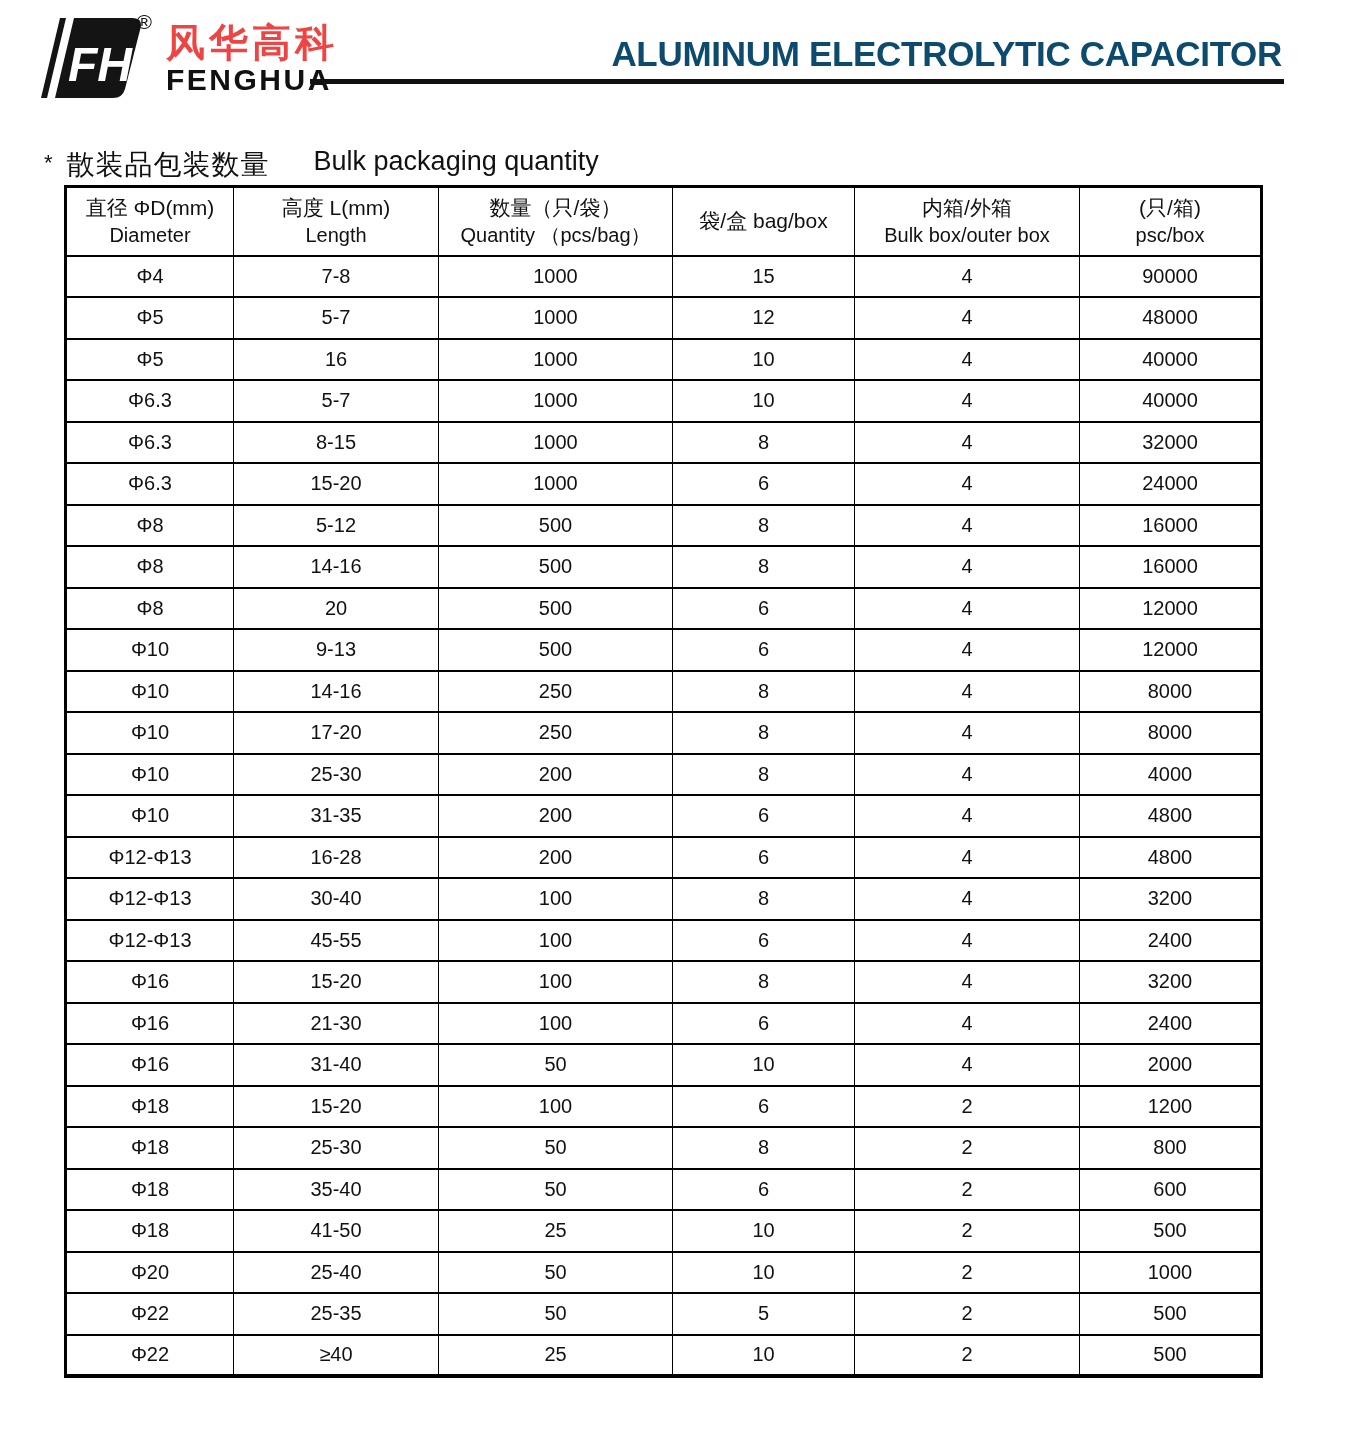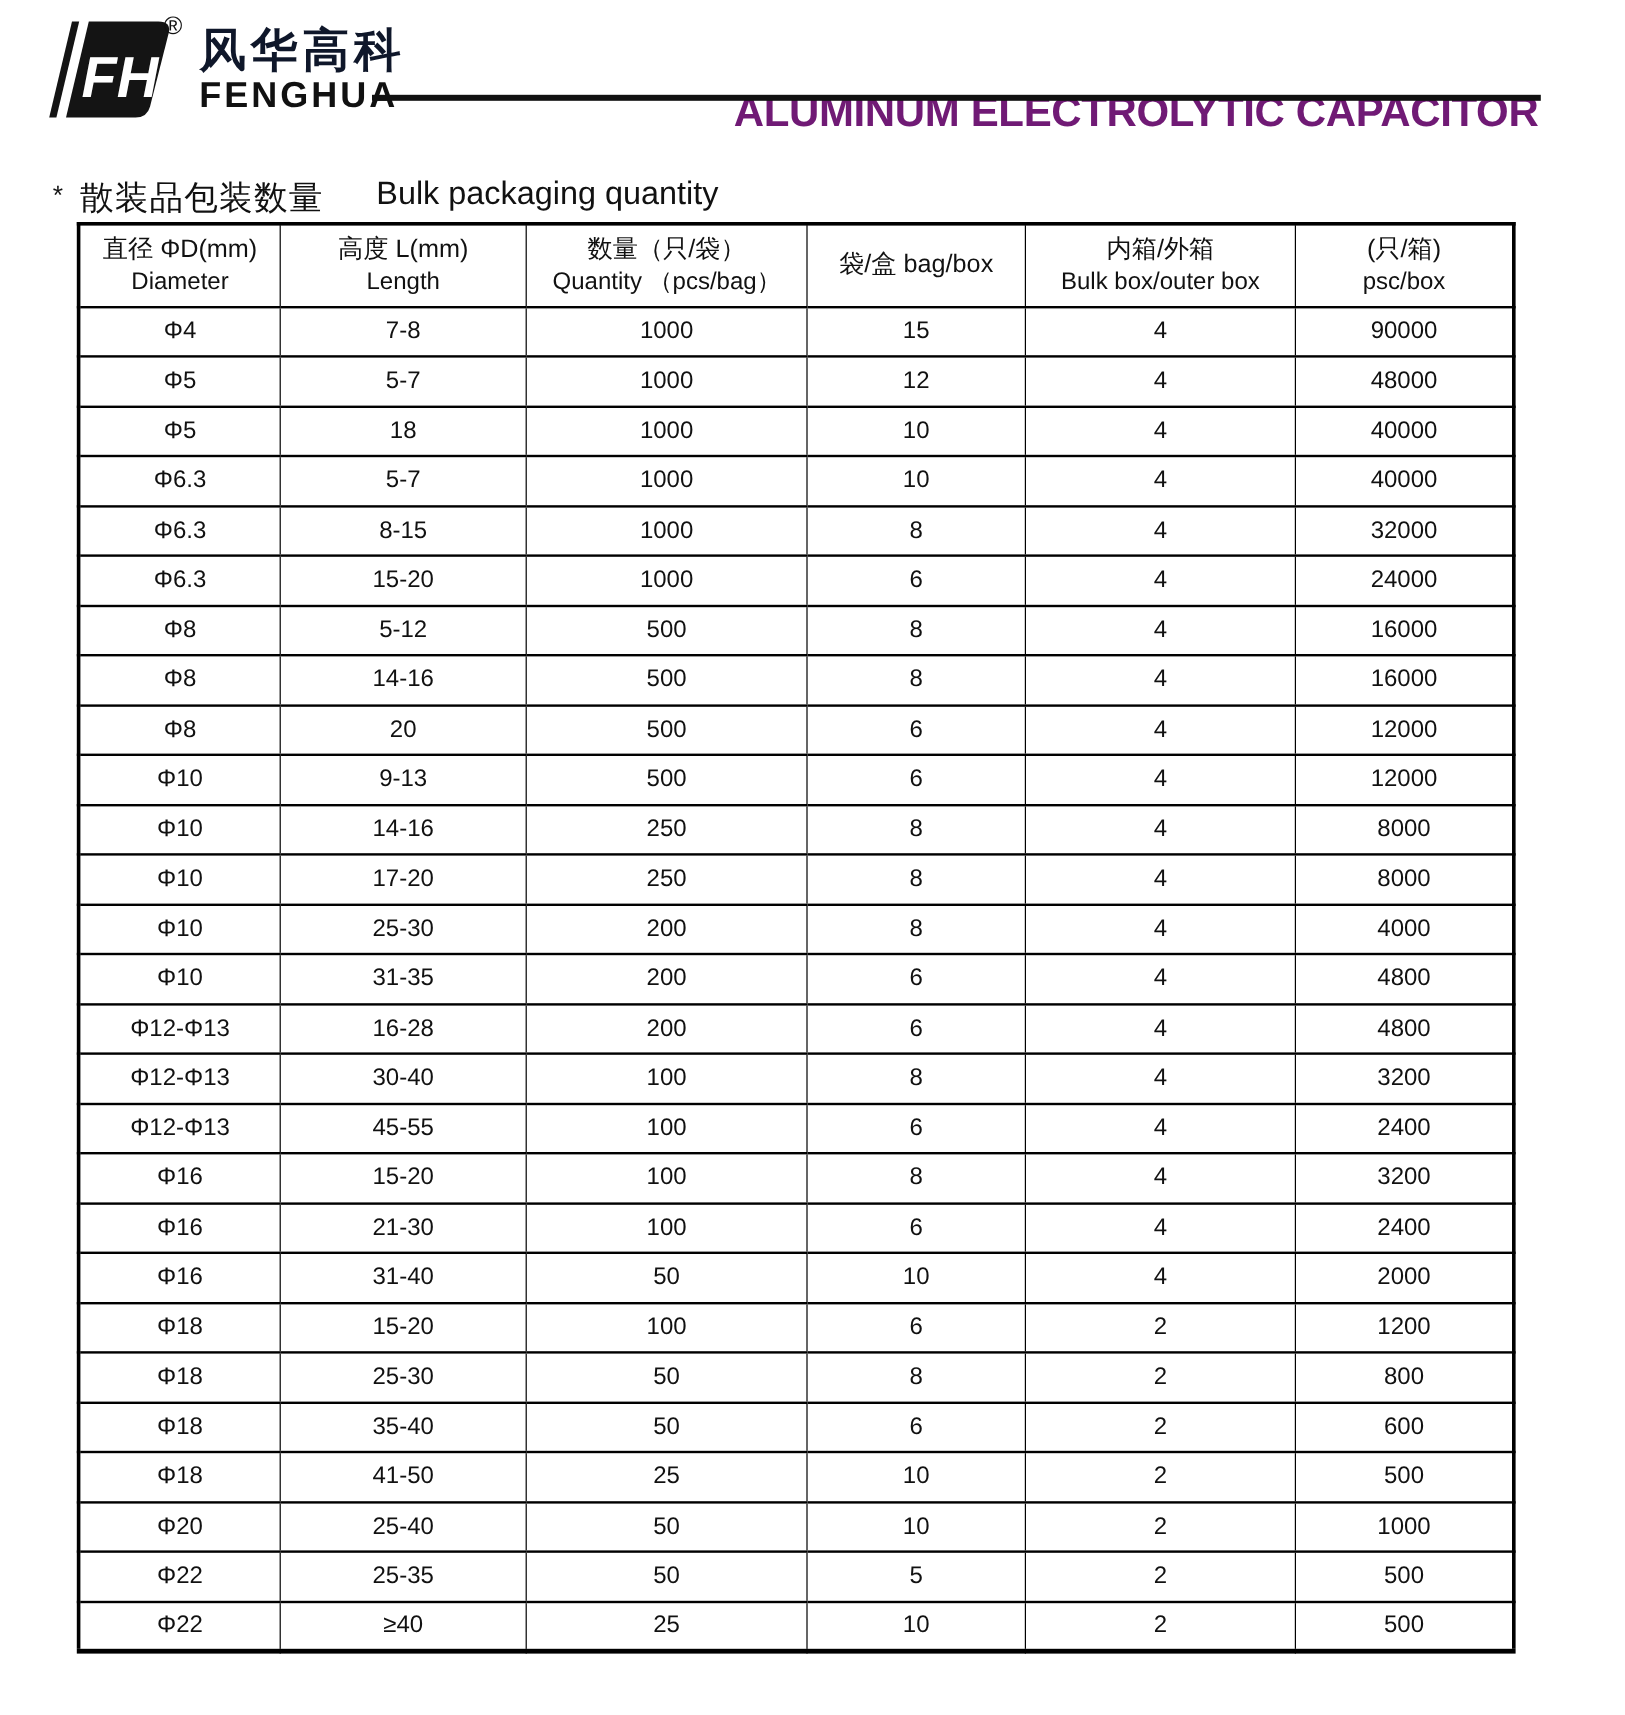--- a/index.html
+++ b/index.html
@@ -8,28 +8,27 @@
   .page {
     position:relative; width:1354px; height:1429px;
     background:#ffffff; overflow:hidden;
   }
 
   
   .logo { position:absolute; left:36px; top:14px; display:flex; gap:18px; }
   .emblem-wrap { position:relative; width:112px; height:88px; }
   .emblem-wrap .reg { position:absolute; right:-4px; top:-4px; font-size:21px; color:#111; }
   .logo-text { padding-top:8px; }
-  .logo-text .zh { font-size:39px; font-weight:bold; letter-spacing:4px; line-height:42px; color:#0f172a; }
+  .logo-text .zh { font-size:39px; font-weight:bold; letter-spacing:4px; line-height:42px; color:#ef4444; }
   .logo-text .en { font-size:30px; font-weight:bold; letter-spacing:2.5px; line-height:32px; color:#111; }
 
   .page-title {
     position:absolute; top:34px; right:72px;
-    font-size:35px; font-weight:bold; letter-spacing:-0.3px; color:#701a75;
+    font-size:35px; font-weight:bold; letter-spacing:-0.3px; color:#0c4a6e;
     white-space:nowrap;
-    margin-top:40px;
   }
   .title-rule { position:absolute; top:79px; left:310px; right:70px; height:5px; background:#111; }
 
   
   .section-heading { position:absolute; top:146px; left:44px; display:flex; align-items:flex-start; white-space:nowrap; }
   .section-heading .star { font-size:22px; padding-top:4px; margin-right:14px; }
   .section-heading .zh { font-size:28px; letter-spacing:1px; margin-right:44px; }
   .section-heading .en { font-size:27px; }
 
   
@@ -131,21 +130,21 @@
         <tr>
           <td>Φ5</td>
           <td>5-7</td>
           <td>1000</td>
           <td>12</td>
           <td>4</td>
           <td>48000</td>
         </tr>
         <tr>
           <td>Φ5</td>
-          <td>18</td>
+          <td>16</td>
           <td>1000</td>
           <td>10</td>
           <td>4</td>
           <td>40000</td>
         </tr>
         <tr>
           <td>Φ6.3</td>
           <td>5-7</td>
           <td>1000</td>
           <td>10</td>

